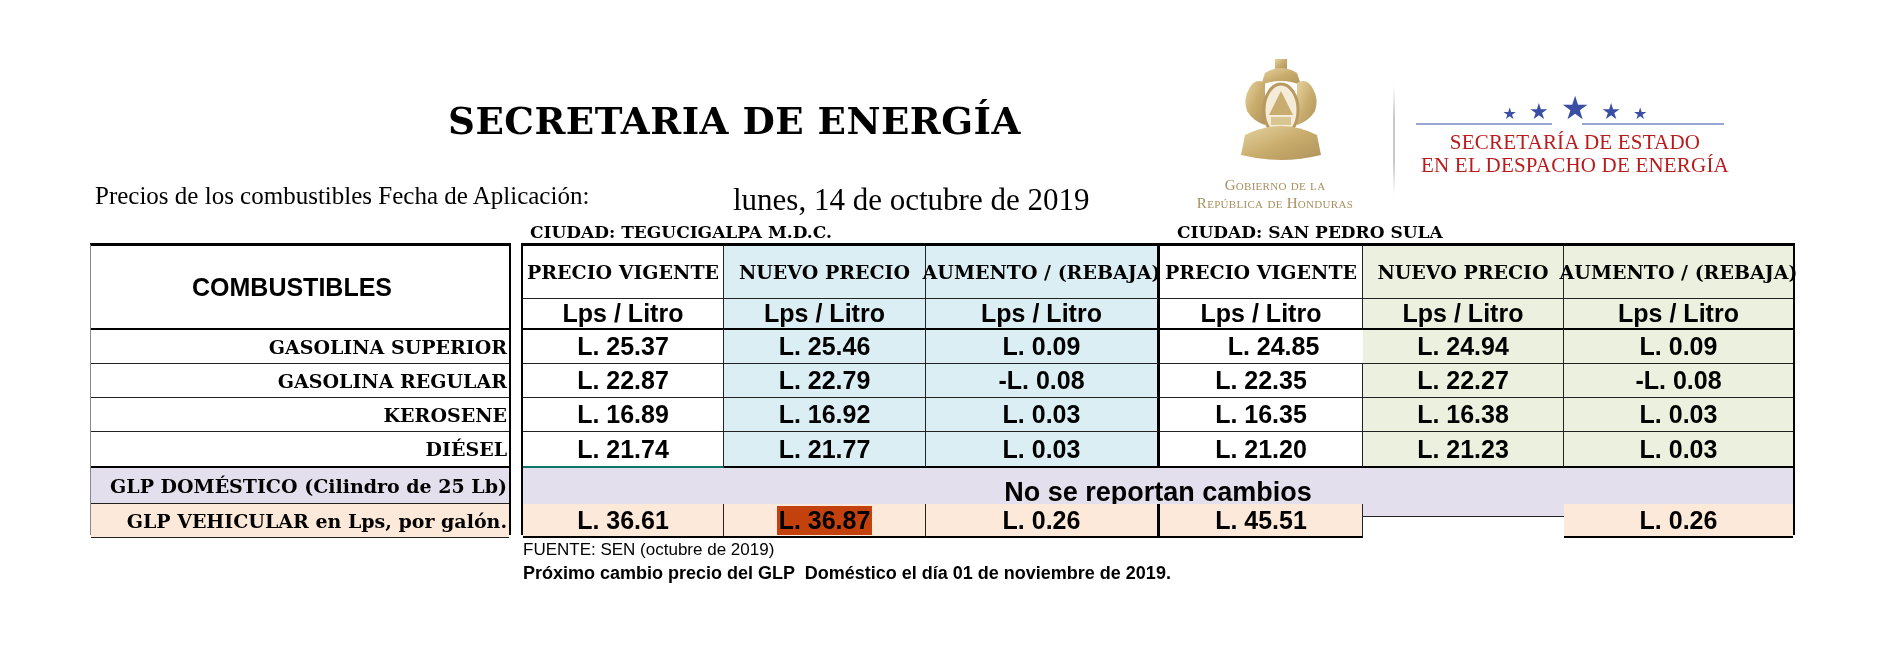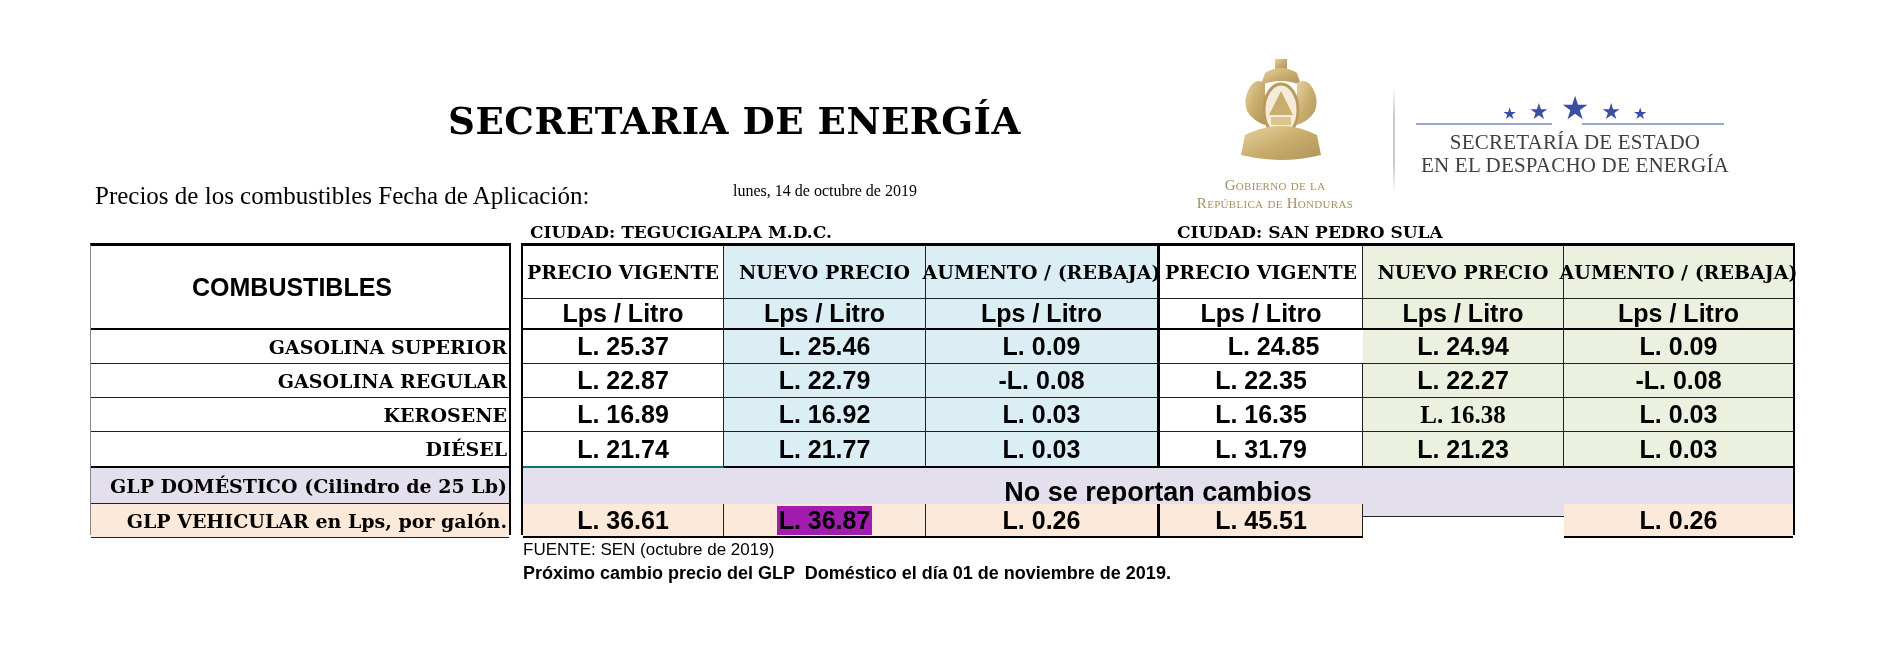--- a/index.html
+++ b/index.html
@@ -4,59 +4,59 @@
   <style>
     html, body { margin: 0; padding: 0; background: #ffffff; }
     body { width: 1900px; height: 651px; position: relative; overflow: hidden; color: #000; }
     .abs { position: absolute; }
     .serif { font-family: "DejaVu Serif", "Liberation Serif", serif; }
     .lserif { font-family: "Liberation Serif", serif; }
     .sans { font-family: "Liberation Sans", sans-serif; }
 
     #title { left: 448px; top: 98px; font-size: 38px; font-weight: bold; letter-spacing: 0.5px; white-space: nowrap; transform: scaleX(0.98); transform-origin: left top; }
     #subtitle { left: 95px; top: 182px; font-size: 25px; white-space: nowrap; }
-    #date { left: 733px; top: 182px; font-size: 16px; white-space: nowrap; }
+    #date { left: 733px; top: 182px; font-size: 31px; white-space: nowrap; }
 
     .city { font-size: 17px; font-weight: bold; white-space: nowrap; top: 222px; }
     #city-teg { left: 530px; }
     #city-sps { left: 1177px; }
 
     
     #gov-logo { left: 1165px; top: 55px; width: 220px; height: 160px; }
     #gov-logo .seal { position: absolute; left: 70px; top: 0; width: 92px; height: 110px; }
     #gov-logo .gov-text { position: absolute; left: 0; width: 220px; text-align: center; color: #a89060; font-size: 15px; letter-spacing: 0.3px; white-space: nowrap; }
     #gov-text-1 { top: 122px; }
     #gov-text-2 { top: 140px; }
     #logo-divider { left: 1393px; top: 85px; width: 2px; height: 110px; background: linear-gradient(#ffffff, #c8c8c8 30%, #c8c8c8 70%, #ffffff); }
 
     #energy-logo { left: 1400px; top: 85px; width: 350px; height: 110px; }
     #energy-logo .stars { position: absolute; left: 0; width: 350px; top: 4px; text-align: center; color: #3a4fa3; white-space: nowrap; }
     #energy-logo .stars span { display: inline-block; margin: 0 6px; vertical-align: baseline; }
     #energy-logo .rule { position: absolute; top: 38px; height: 2px; background: #9aa6d2; }
     #rule-left { left: 16px; width: 136px; }
     #rule-right { left: 182px; width: 142px; }
-    #energy-logo .etext { position: absolute; left: 0; width: 350px; text-align: center; color: #404040; font-size: 21px; white-space: nowrap; letter-spacing: 0.2px; }
+    #energy-logo .etext { position: absolute; left: 0; width: 350px; text-align: center; color: #b91c1c; font-size: 21px; white-space: nowrap; letter-spacing: 0.2px; }
     #etext-1 { top: 45px; }
     #etext-2 { top: 68px; }
 
     
     #left-table { left: 90px; top: 243px; width: 421px; height: 292px; border-top: 3px solid #000; border-left: 1px solid #888; border-right: 2px solid #000; box-sizing: border-box; }
     #data-table { left: 521px; top: 243px; width: 1274px; height: 292px; border-top: 3px solid #000; border-left: 2px solid #000; border-right: 2px solid #000; box-sizing: border-box; padding-left: 7px; }
 
     .lrow { position: absolute; left: 0; right: 0; box-sizing: border-box; border-bottom: 2px solid #000; display: flex; align-items: center; justify-content: flex-end; padding-right: 2px; font-weight: bold; white-space: nowrap; }
     .lrow.thin { border-bottom: 1.5px solid #222; }
     #lhead { top: 0; height: 84px; justify-content: center; padding-right: 16px; font-size: 25px; }
     .fuel-name { font-size: 19px; }
 
     .cell { position: absolute; box-sizing: border-box; border-right: 1.5px solid #222; border-bottom: 1.5px solid #222; display: flex; align-items: center; justify-content: center; font-weight: bold; white-space: nowrap; }
     .hdr { font-size: 19px; }
     .unit { font-size: 25px; }
     .val { font-size: 25px; }
     .wide { font-size: 27px; }
-    .hl { background: #a21caf; padding: 0 2px; }
+    .hl { background: #c2410c; padding: 0 2px; }
   </style>
 </head>
 <body>
 
 <div id="title" class="abs serif">SECRETARIA DE ENERGÍA</div>
 <div id="subtitle" class="abs lserif">Precios de los combustibles Fecha de Aplicación:</div>
 <div id="date" class="abs lserif">lunes, 14 de octubre de 2019</div>
 
 <div id="gov-logo" class="abs">
   <svg class="seal" viewBox="0 0 92 110">
@@ -131,27 +131,27 @@
   <div class="cell val" style="left:201px;top:118px;width:202px;height:34px;background:#dbeef4;">L. 22.79</div>
   <div class="cell val" style="left:403px;top:118px;width:234px;height:34px;background:#dbeef4;border-right:3px solid #000;">-L. 0.08</div>
   <div class="cell val" style="left:637px;top:118px;width:203px;height:34px;background:#fff;">L. 22.35</div>
   <div class="cell val" style="left:840px;top:118px;width:201px;height:34px;background:#ebf1de;">L. 22.27</div>
   <div class="cell val" style="left:1041px;top:118px;width:229px;height:34px;background:#ebf1de;border-right:none;">-L. 0.08</div>
 
   <div class="cell val" style="left:0;top:152px;width:201px;height:34px;background:#fff;">L. 16.89</div>
   <div class="cell val" style="left:201px;top:152px;width:202px;height:34px;background:#dbeef4;">L. 16.92</div>
   <div class="cell val" style="left:403px;top:152px;width:234px;height:34px;background:#dbeef4;border-right:3px solid #000;">L. 0.03</div>
   <div class="cell val" style="left:637px;top:152px;width:203px;height:34px;background:#fff;">L. 16.35</div>
-  <div class="cell val" style="left:840px;top:152px;width:201px;height:34px;background:#ebf1de;font-family:Liberation Serif, serif;">L. 16.38</div>
+  <div class="cell val" style="left:840px;top:152px;width:201px;height:34px;background:#ebf1de;">L. 16.38</div>
   <div class="cell val" style="left:1041px;top:152px;width:229px;height:34px;background:#ebf1de;border-right:none;">L. 0.03</div>
 
   <div class="cell val" style="left:0;top:186px;width:201px;height:36px;background:#fff;border-bottom:2px solid #0f766e;">L. 21.74</div>
   <div class="cell val" style="left:201px;top:186px;width:202px;height:36px;background:#dbeef4;border-bottom:2px solid #000;">L. 21.77</div>
   <div class="cell val" style="left:403px;top:186px;width:234px;height:36px;background:#dbeef4;border-bottom:2px solid #000;border-right:3px solid #000;">L. 0.03</div>
-  <div class="cell val" style="left:637px;top:186px;width:203px;height:36px;background:#fff;border-bottom:2px solid #000;">L. 31.79</div>
+  <div class="cell val" style="left:637px;top:186px;width:203px;height:36px;background:#fff;border-bottom:2px solid #000;">L. 21.20</div>
   <div class="cell val" style="left:840px;top:186px;width:201px;height:36px;background:#ebf1de;border-bottom:2px solid #000;">L. 21.23</div>
   <div class="cell val" style="left:1041px;top:186px;width:229px;height:36px;background:#ebf1de;border-bottom:2px solid #000;border-right:none;">L. 0.03</div>
 
   <div class="cell wide" style="left:0;top:222px;width:1270px;height:49px;background:#e4dfec;border-right:none;">No se reportan cambios</div>
 
   <div class="cell val" style="left:0;top:258px;width:201px;height:34px;background:#fde9d9;border-bottom:2px solid #000;">L. 36.61</div>
   <div class="cell val" style="left:201px;top:258px;width:202px;height:34px;background:#fde9d9;border-bottom:2px solid #000;">
       <span class="hl">L. 36.87</span>
     </div>
   <div class="cell val" style="left:403px;top:258px;width:234px;height:34px;background:#fde9d9;border-bottom:2px solid #000;border-right:3px solid #000;">L. 0.26</div>

